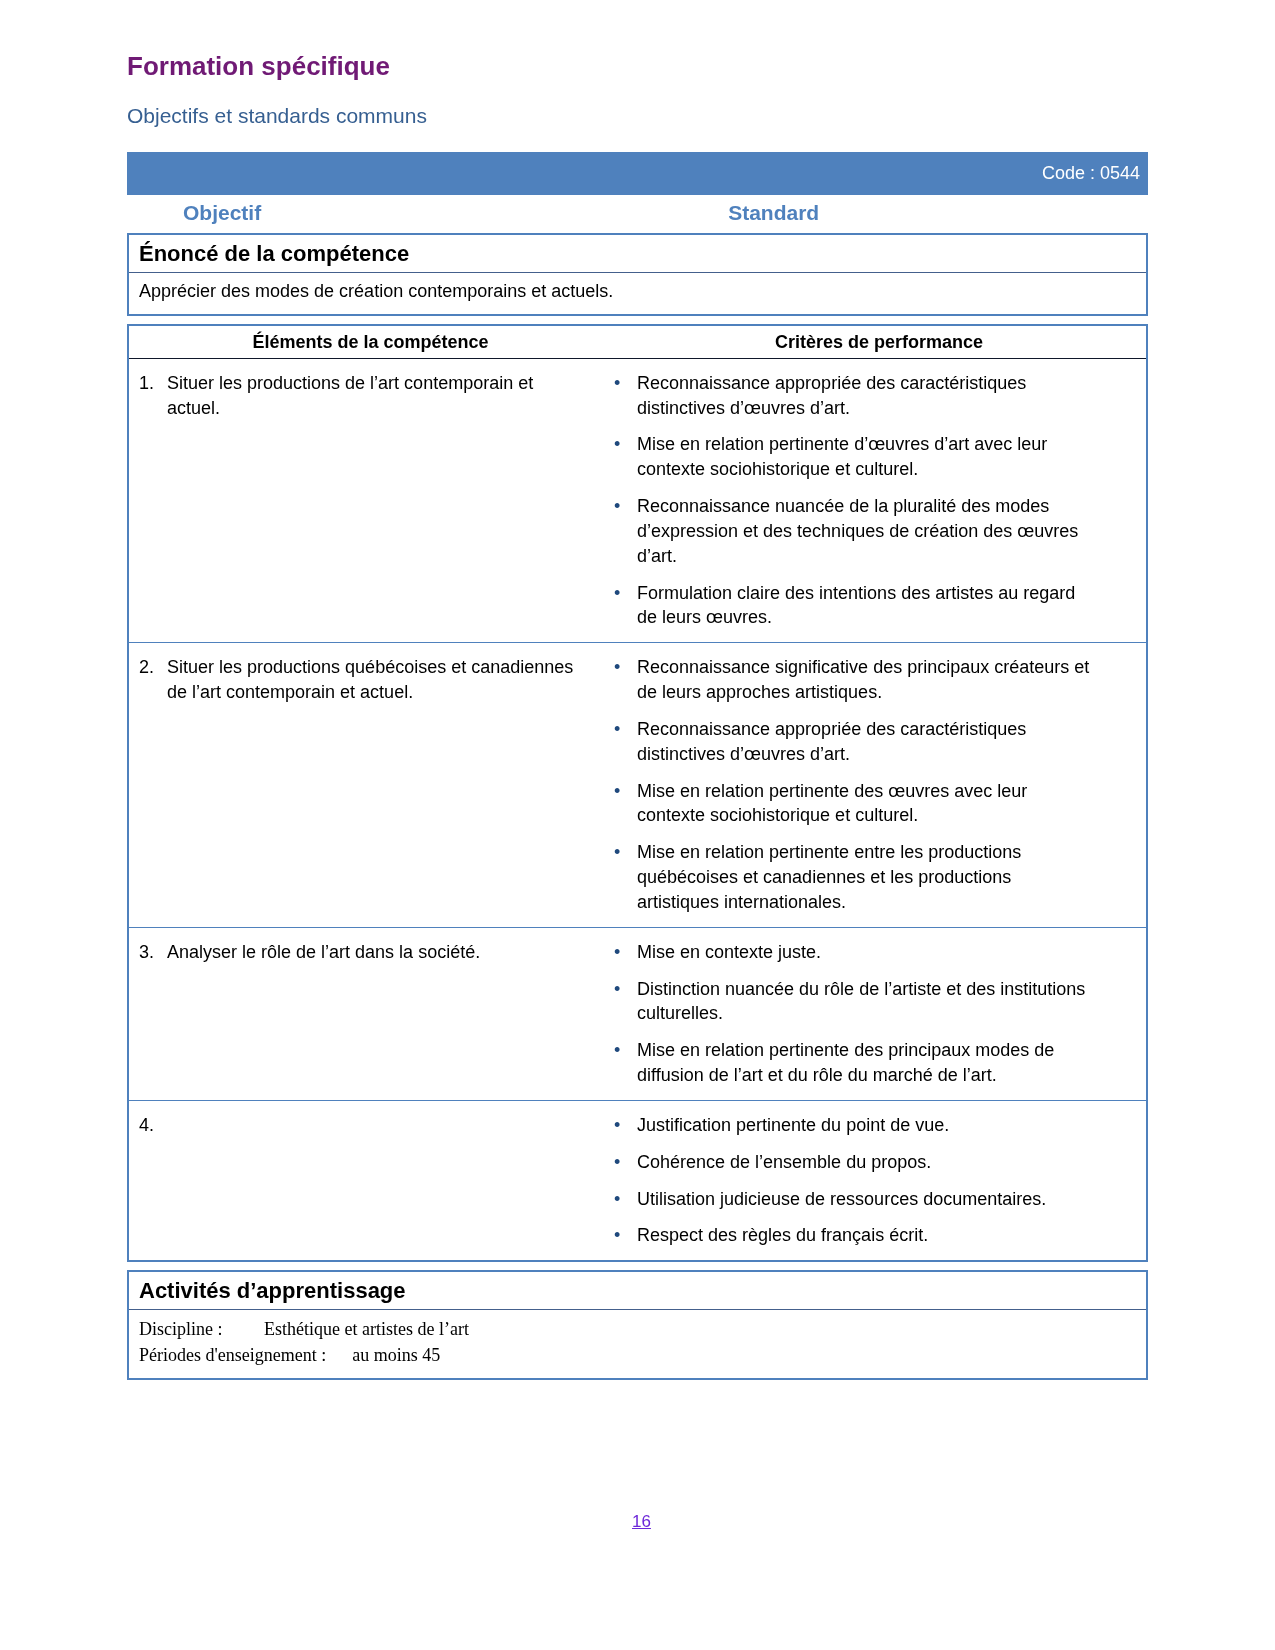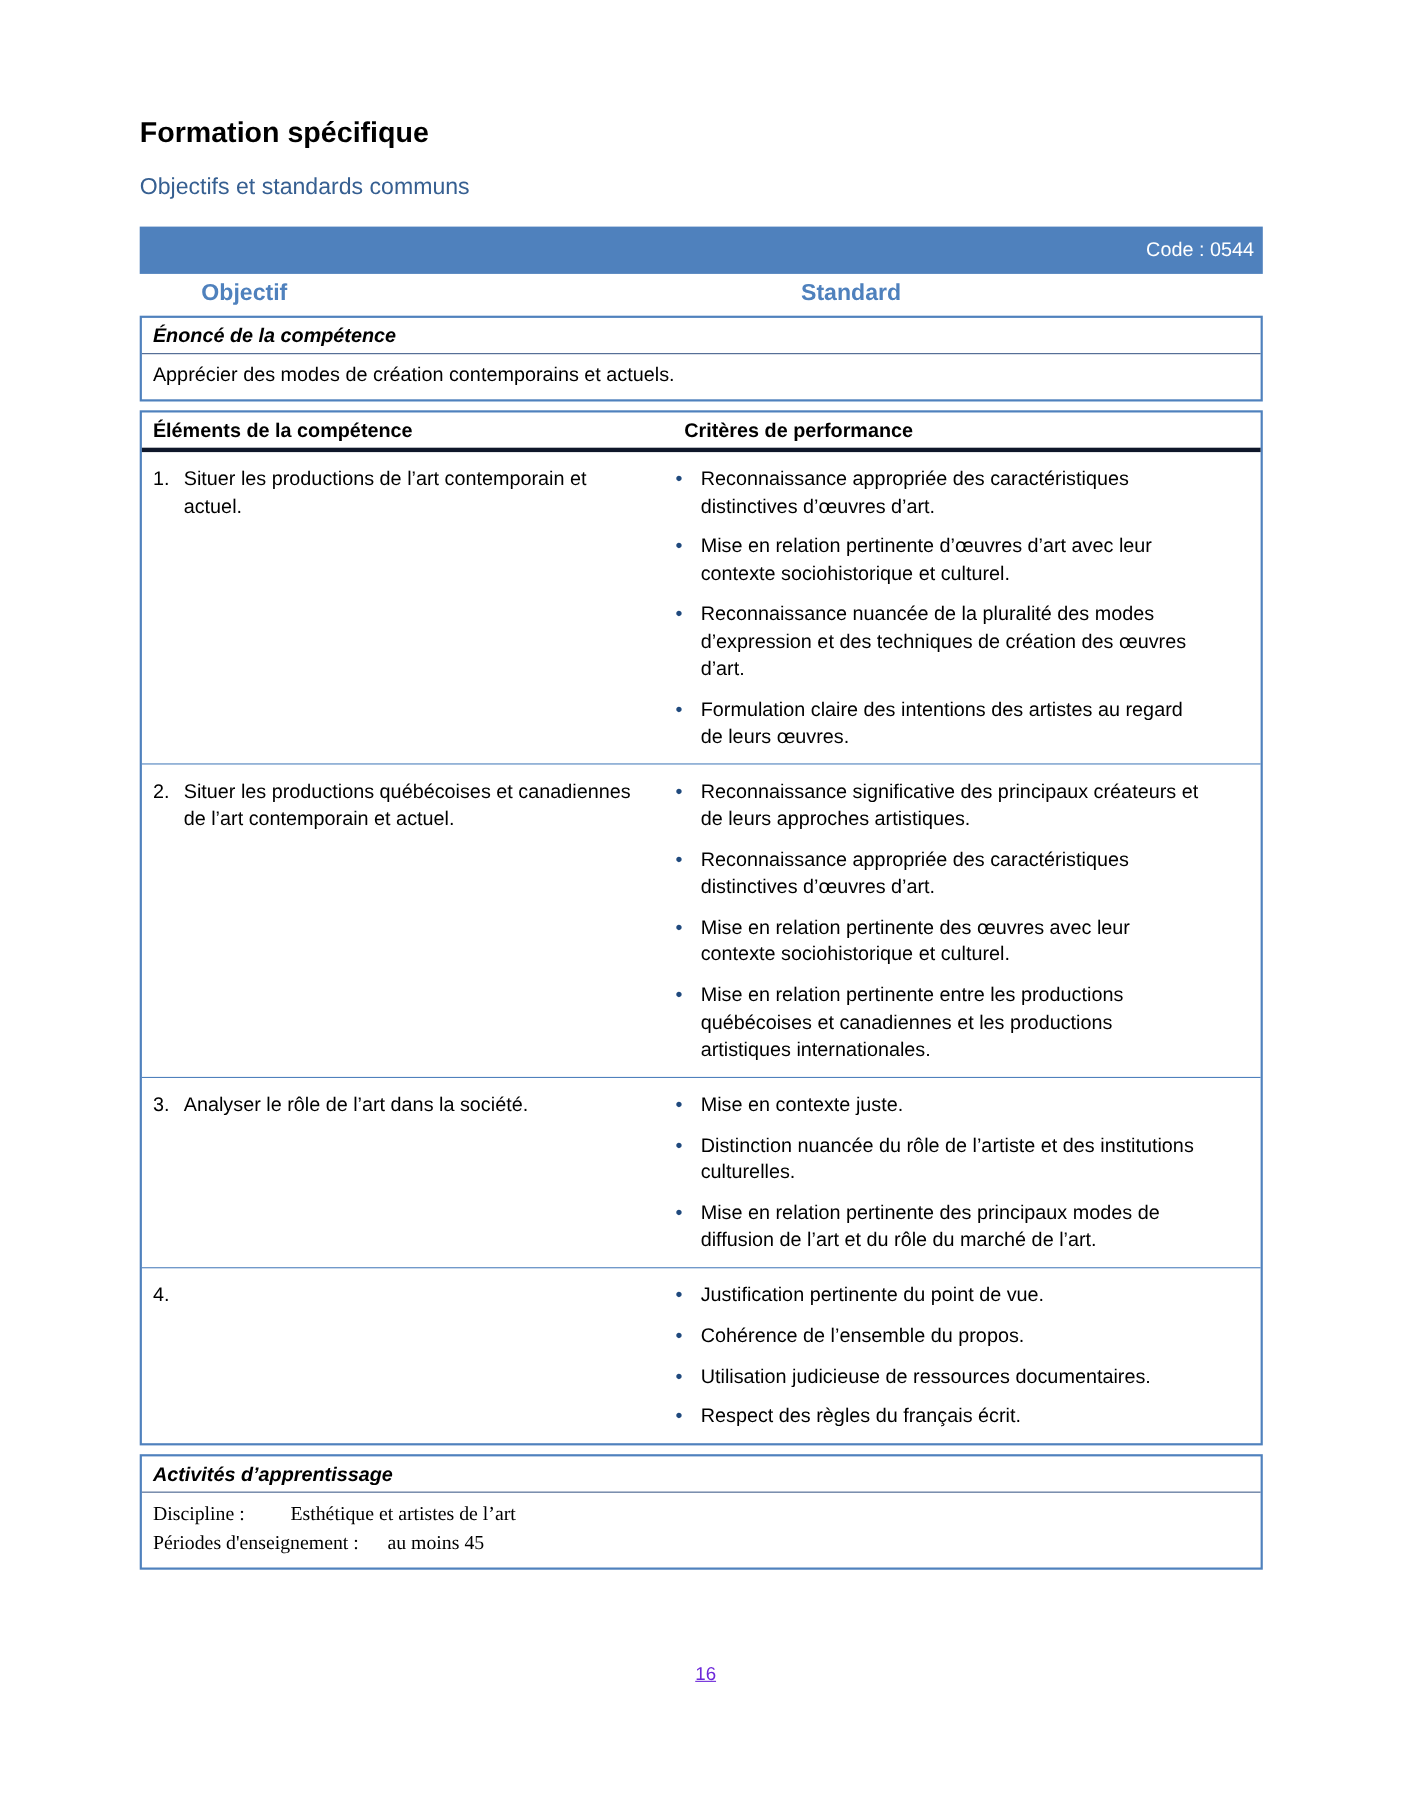--- a/index.html
+++ b/index.html
@@ -15,24 +15,24 @@
     background: #ffffff;
     overflow: hidden;
   }
   .content {
     position: absolute;
     left: 127px;
     top: 0;
     width: 1021px;
   }
   .doc-title {
-    margin-top: 105px;
+    margin-top: 51px;
     font-size: 26px;
     font-weight: bold;
-    color: #000000;
+    color: #701a75;
   }
   .doc-subtitle {
     margin-top: 22px;
     font-size: 21px;
     font-weight: normal;
     color: #365f91;
   }
   .code-bar {
     margin-top: 24px;
     height: 43px;
@@ -54,36 +54,36 @@
     color: #4f81bd;
     margin-left: 40px;
   }
   .col-headers .col-h.standard { margin-left: 467px; }
   .box {
     border: 2px solid #4f81bd;
     background: #ffffff;
   }
   .box + .box { margin-top: 8px; }
   .box-header {
-    font-size: 18px;
+    font-size: 22px;
     font-weight: bold;
     color: #000000;
     padding: 6px 10px 5px 10px;
     border-bottom: 1px solid #44608c;
-    font-style: italic;
   }
   .enonce-text {
     font-size: 18px;
     line-height: 1.38;
     padding: 6px 10px 10px 10px;
     width: 520px;
   }
   .tbl-header {
     display: flex;
-    border-bottom: 4px solid #0f172a;
+    border-bottom: 1px solid #0f172a;
+    text-align: center;
   }
   .tbl-header .th {
     font-size: 18px;
     font-weight: bold;
     padding: 6px 10px 5px 10px;
   }
   .tbl-header .th.elements { width: 483px; }
   .tbl-header .th.criteres { flex: 1; }
   .tbl-row {
     display: flex;

